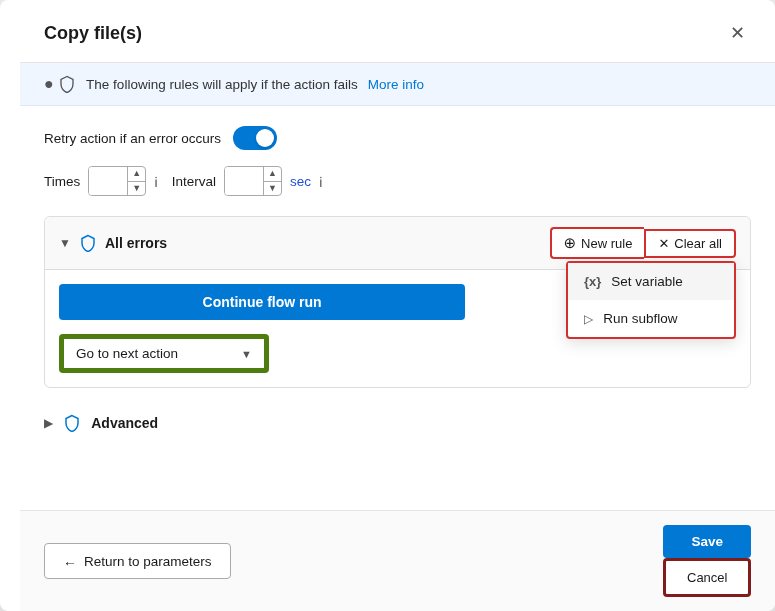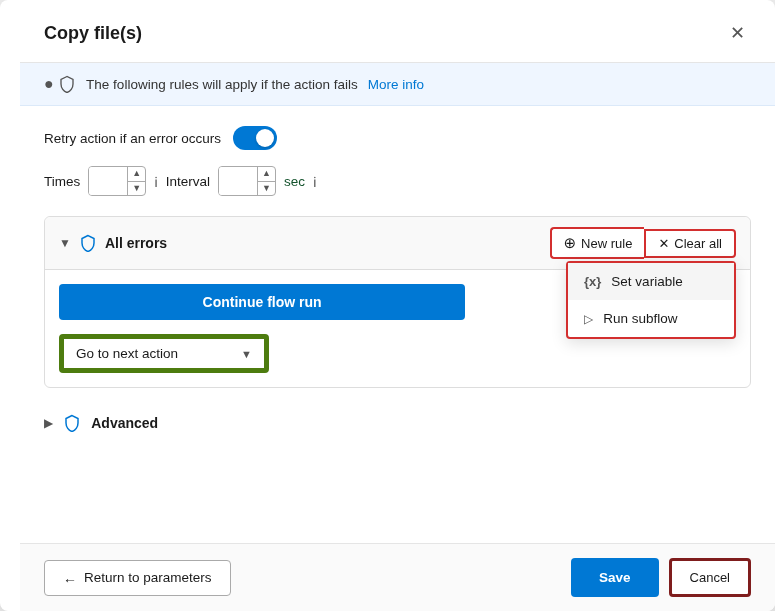--- a/index.html
+++ b/index.html
@@ -107,21 +107,21 @@
       background: white;
       border-radius: 50%;
       top: 3px;
       right: 3px;
       box-shadow: 0 1px 3px rgba(0,0,0,0.2);
     }
 
     .times-row {
       display: flex;
       align-items: center;
-      gap: 8px;
+      gap: 14px;
       margin-bottom: 20px;
     }
 
     .field-group {
       display: flex;
       align-items: center;
       gap: 8px;
     }
 
     .field-label {
@@ -170,21 +170,21 @@
     }
 
     .info-circle {
       color: #555;
       font-size: 14px;
       cursor: pointer;
     }
 
     .sec-label {
       font-size: 13.5px;
-      color: #14532d;
+      color: #1d4ed8;
     }
 
     
     .errors-section {
       border: 1px solid #ddd;
       border-radius: 6px;
       margin-bottom: 16px;
       overflow: visible;
       position: relative;
     }
@@ -332,21 +332,21 @@
       border: 1px solid #aaa;
       border-radius: 4px;
       background: white;
       cursor: pointer;
       font-size: 13.5px;
       color: #1a1a1a;
     }
 
     .footer-right {
       display: flex;
-      gap: 10px;
+      flex-direction: column;
     }
 
     .save-btn {
       padding: 9px 28px;
       background: #0078d4;
       color: white;
       border: none;
       border-radius: 4px;
       cursor: pointer;
       font-size: 13.5px;

